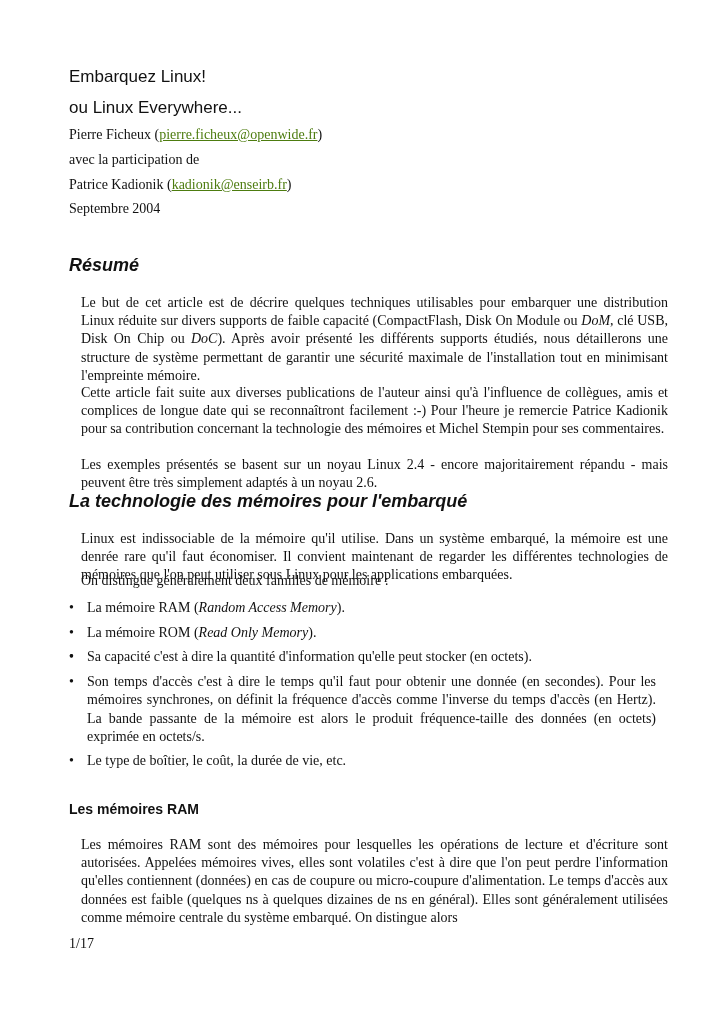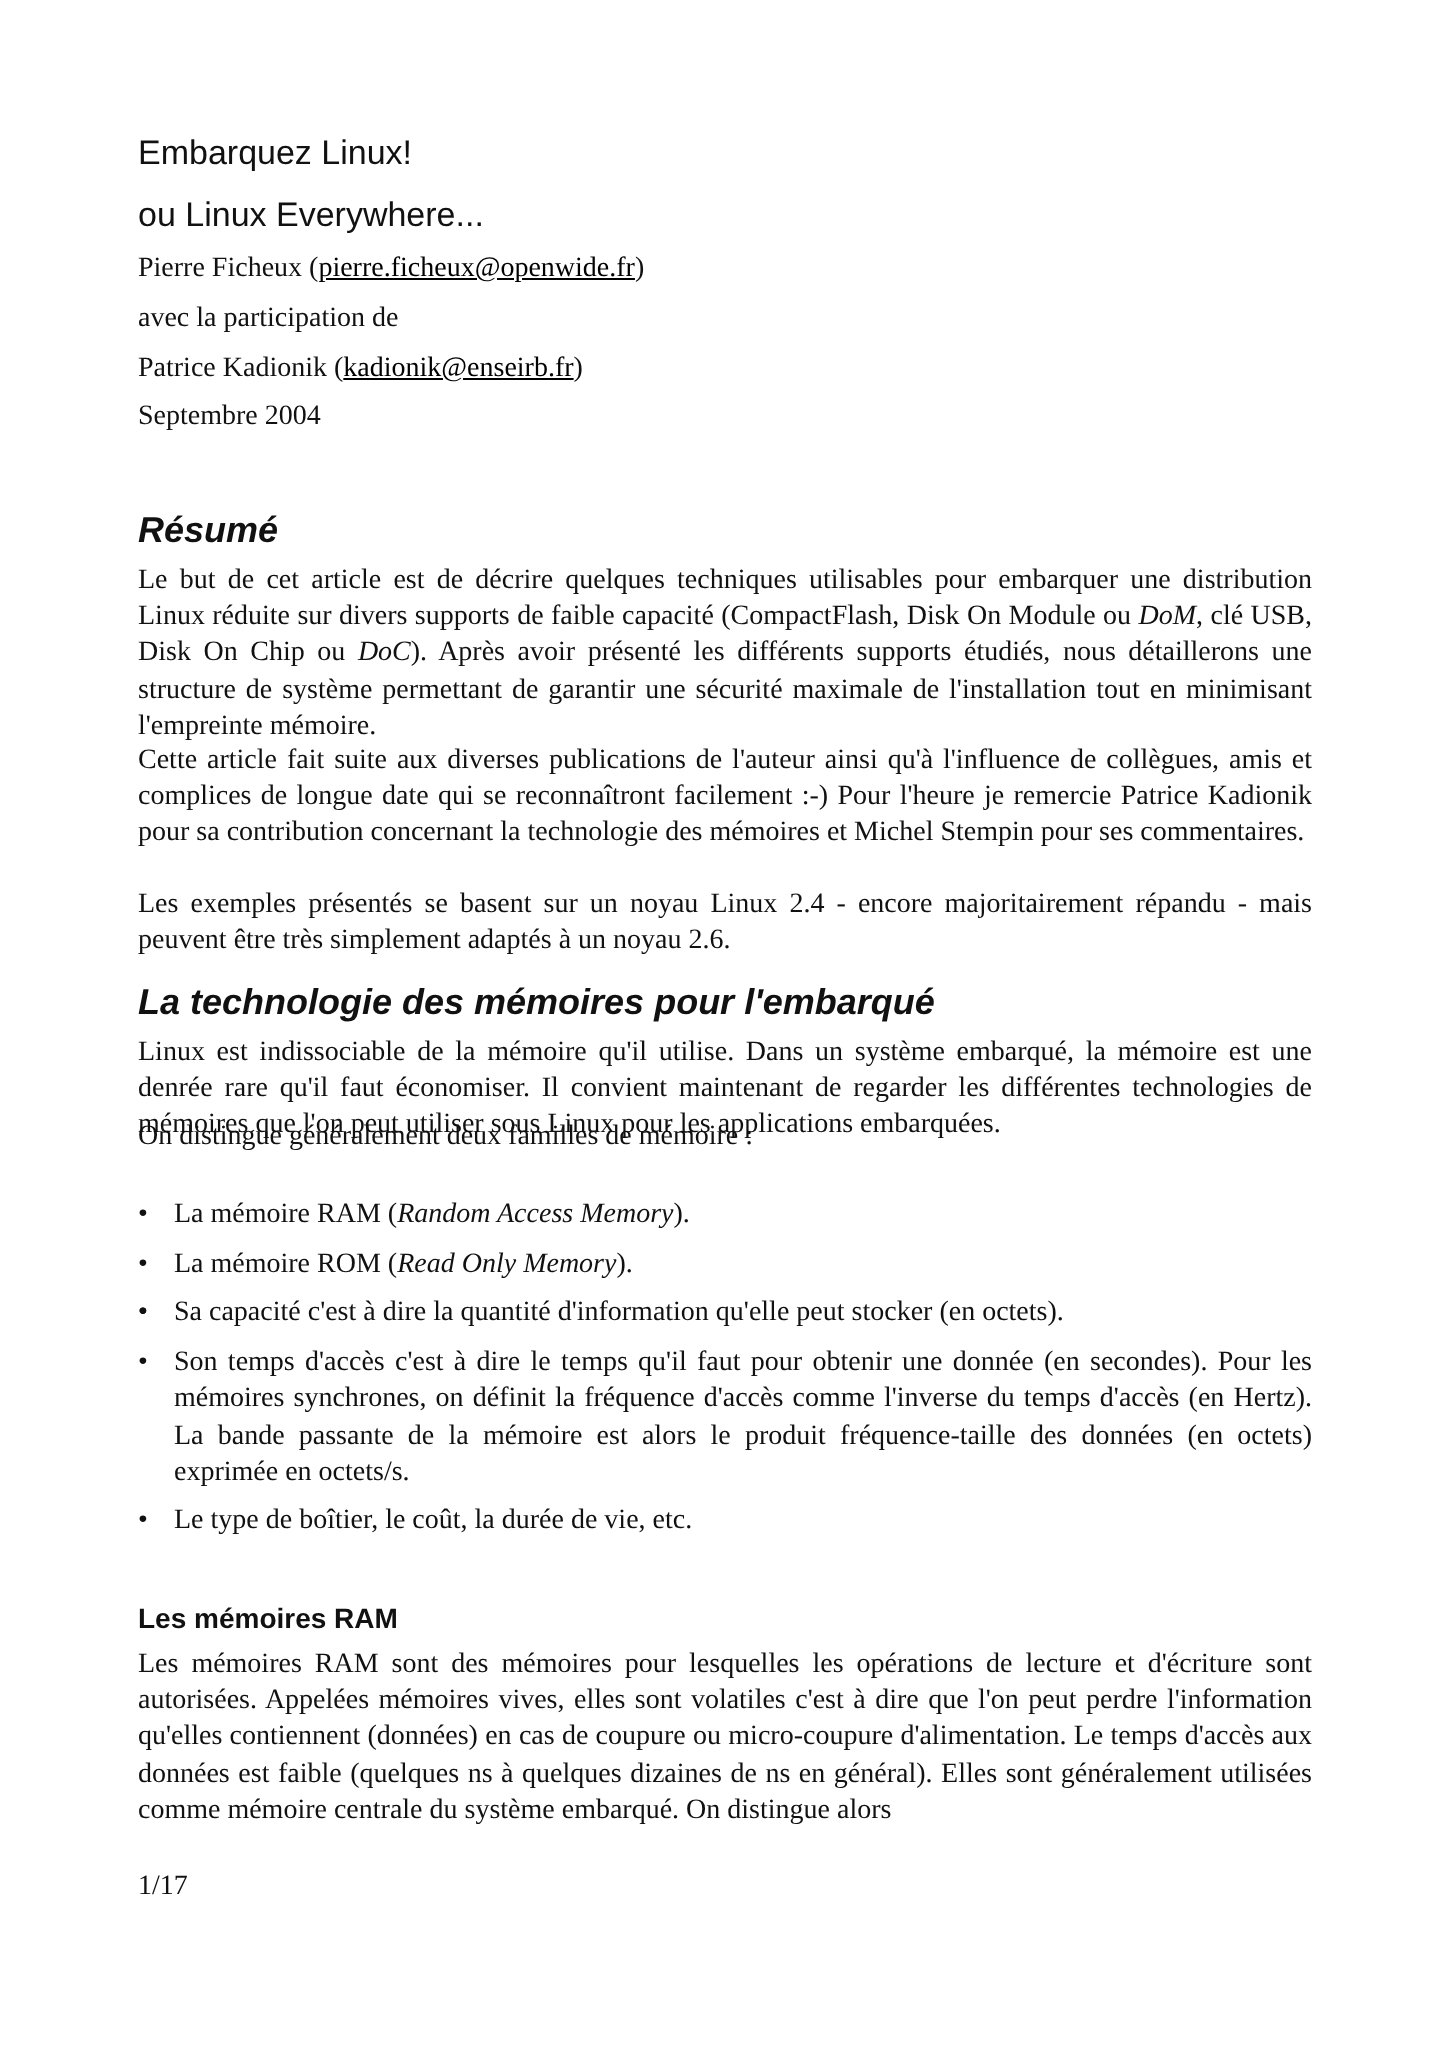--- a/index.html
+++ b/index.html
@@ -5,24 +5,24 @@
   html, body { margin: 0; padding: 0; background: #ffffff; }
   body { width: 724px; height: 1024px; position: relative; overflow: hidden; color: #111; }
   .page { position: absolute; left: 69px; top: 0; width: 587px; }
   .serif { font-family: "Liberation Serif", "DejaVu Serif", serif; }
   .sans { font-family: "Liberation Sans", "DejaVu Sans", sans-serif; }
   .center { text-align: left; }
   .title1 { position: absolute; left: 0; width: 587px; top: 67px; font-size: 17px; }
   .title2 { position: absolute; left: 0; width: 587px; top: 98px; font-size: 17px; }
   .meta { position: absolute; left: 0; width: 587px; font-size: 14px; }
   .m1 { top: 127px; } .m2 { top: 152px; } .m3 { top: 177px; } .m4 { top: 201px; }
-  a.email { color: #000000; text-decoration: underline; }
+  a.email { color: #4d7c0f; text-decoration: underline; }
   h2 { position: absolute; left: 0; margin: 0; font-size: 18px; font-weight: bold; font-style: italic; }
   h3 { position: absolute; left: 0; margin: 0; font-size: 14px; font-weight: bold; text-align: center; }
-  p.body { position: absolute; left: 0; width: 587px; margin: 0; font-size: 14px; line-height: 18.2px; text-align: justify; text-align-last: left; }
+  p.body { position: absolute; left: 0; width: 587px; margin: 12px; font-size: 14px; line-height: 18.2px; text-align: justify; text-align-last: left; }
   .bullets { position: absolute; left: 0; width: 587px; margin: 0; padding: 0; list-style: none; font-size: 14px; line-height: 18.2px; }
   .bullets li { position: relative; padding-left: 18px; margin-bottom: 6.5px; text-align: justify; text-align-last: left; }
   .bullets li .dot { position: absolute; left: 0; top: 0; }
   .footer { position: absolute; left: 0; top: 936px; font-size: 14px; }
 </style>
 </head>
 <body>
 
 <div class="page">
 

